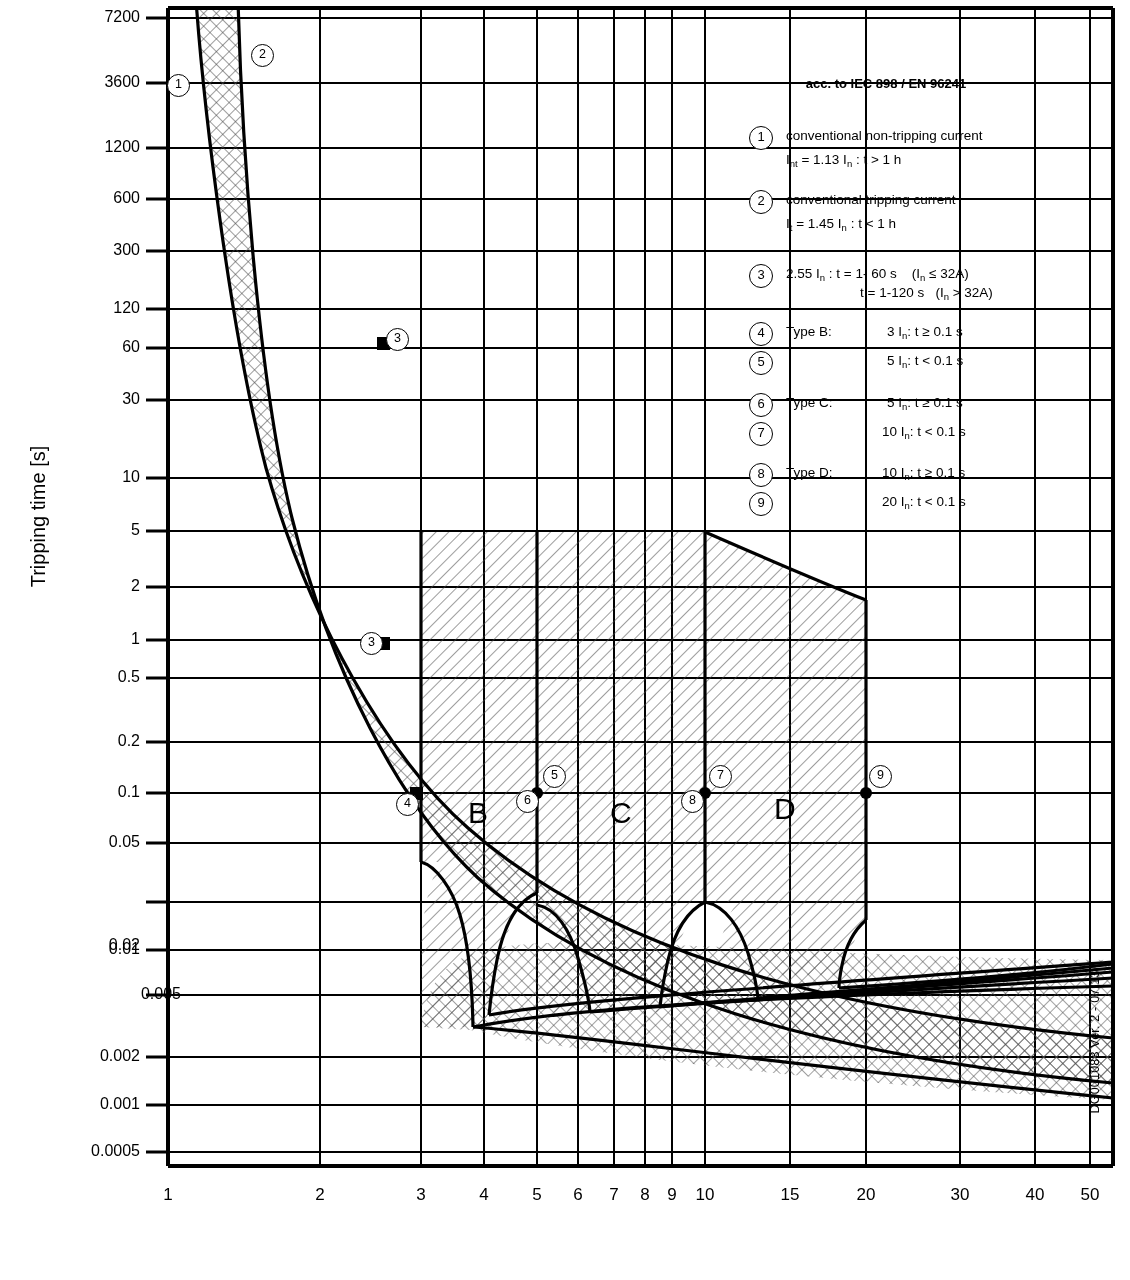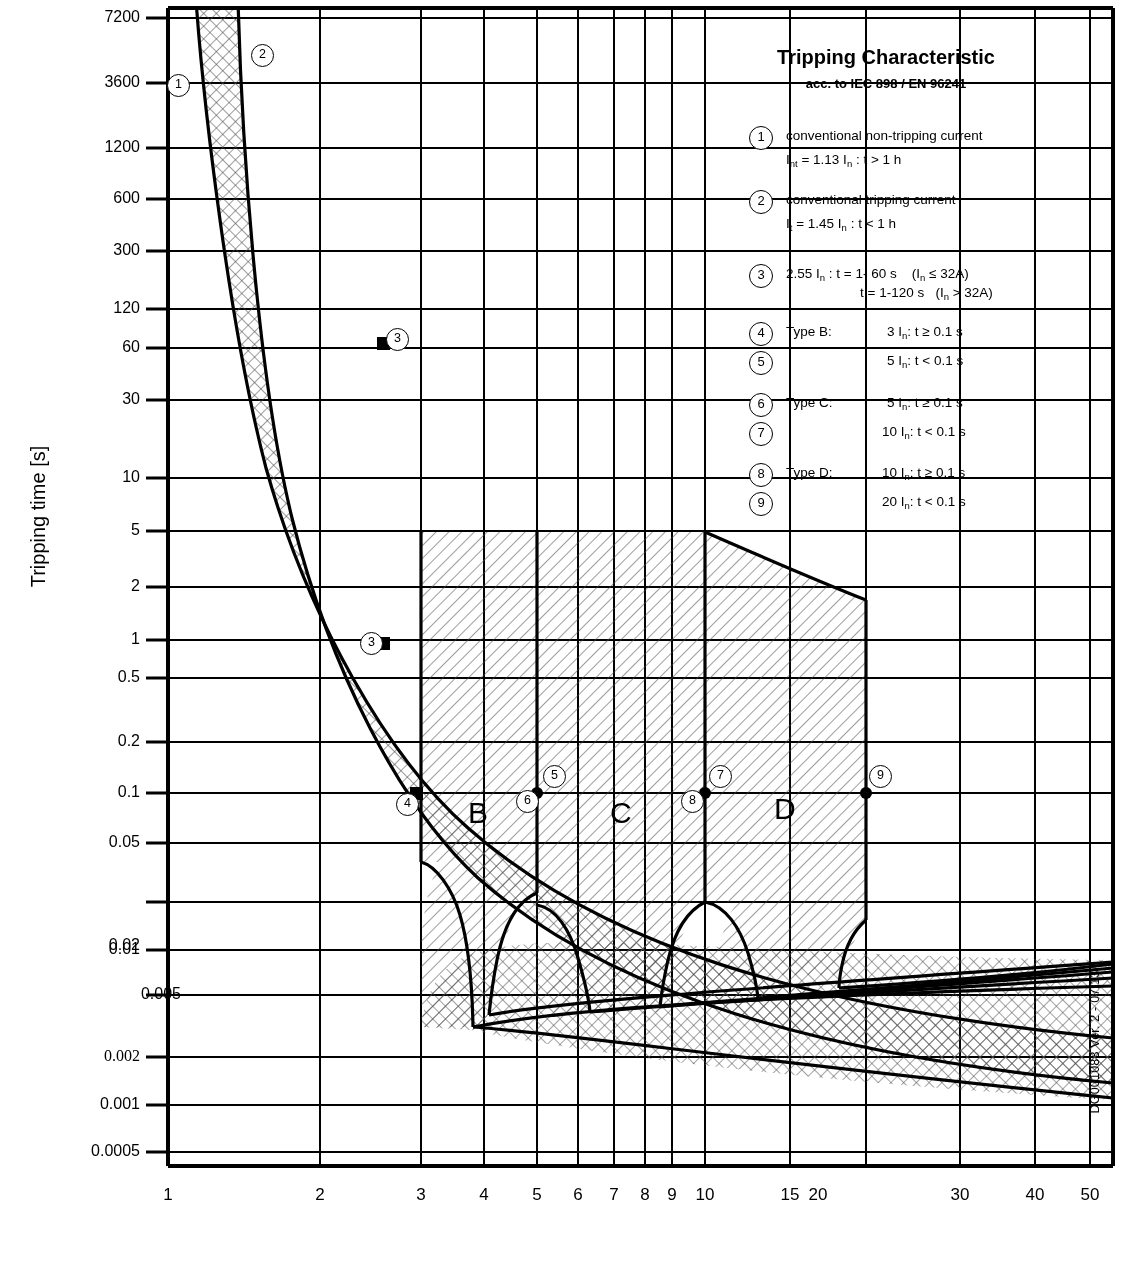--- a/index.html
+++ b/index.html
@@ -273,44 +273,43 @@
   <div class="ytick" style="top:522px; width:140px; left:0;">5</div>
   <div class="ytick" style="top:578px; width:140px; left:0;">2</div>
   <div class="ytick" style="top:631px; width:140px; left:0;">1</div>
   <div class="ytick" style="top:669px; width:140px; left:0;">0.5</div>
   <div class="ytick" style="top:733px; width:140px; left:0;">0.2</div>
   <div class="ytick" style="top:784px; width:140px; left:0;">0.1</div>
   <div class="ytick" style="top:834px; width:140px; left:0;">0.05</div>
   <div class="ytick" style="top:893px; width:140px; left:0;margin-top:44px;">0.02</div>
   <div class="ytick" style="top:941px; width:140px; left:0;">0.01</div>
   <div class="ytick" style="top:986px; width:140px; left:16px;padding-left:25px;">0.005</div>
-  <div class="ytick" style="top:1048px;width:140px; left:0;font-family:Liberation Serif, serif;">0.002</div>
+  <div class="ytick" style="top:1048px;width:140px; left:0;">0.002</div>
   <div class="ytick" style="top:1096px;width:140px; left:0;">0.001</div>
   <div class="ytick" style="top:1143px;width:140px; left:0;">0.0005</div>
 
   <div class="xtick" style="left:138px;">1</div>
   <div class="xtick" style="left:290px;">2</div>
   <div class="xtick" style="left:391px;">3</div>
   <div class="xtick" style="left:454px;">4</div>
   <div class="xtick" style="left:507px;">5</div>
   <div class="xtick" style="left:548px;">6</div>
   <div class="xtick" style="left:584px;">7</div>
   <div class="xtick" style="left:615px;">8</div>
   <div class="xtick" style="left:642px;">9</div>
   <div class="xtick" style="left:675px;">10</div>
   <div class="xtick" style="left:760px;">15</div>
-  <div class="xtick" style="left:788px;">20</div>
+  <div class="xtick" style="left:836px;">20</div>
   <div class="xtick" style="left:930px;">30</div>
   <div class="xtick" style="left:1005px;">40</div>
   <div class="xtick" style="left:1060px;">50</div>
 
   <div class="ylabel">Tripping time [s]</div>
 
   <div class="legend">
-    <div class="ltitle">Tripping Characteristic</div>
     <div class="lsub">acc. to IEC 898 / EN 96241</div>
 
     <div class="lnum" style="left:37px; top:108px;">1</div>
     <div class="lrow" style="left:74px; top:110px;">conventional non-tripping current</div>
     <div class="lrow" style="left:74px; top:134px;">
       <span>I</span><span class="sub">nt</span><span>&nbsp;= 1.13 I</span><span class="sub">n</span><span>&nbsp;:  t &gt; 1 h</span>
     </div>
 
     <div class="lnum" style="left:37px; top:172px;">2</div>
     <div class="lrow" style="left:74px; top:174px;">conventional tripping current</div>

